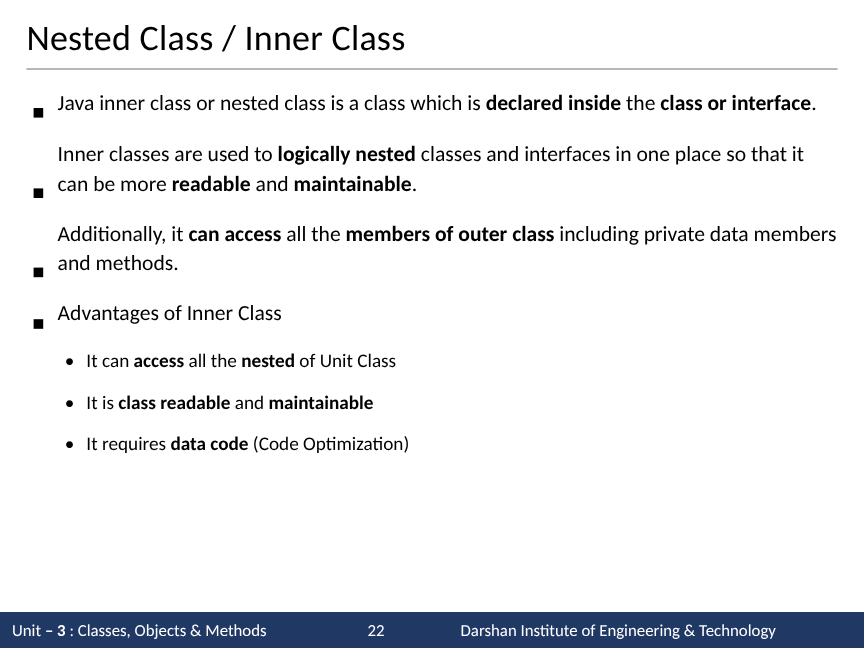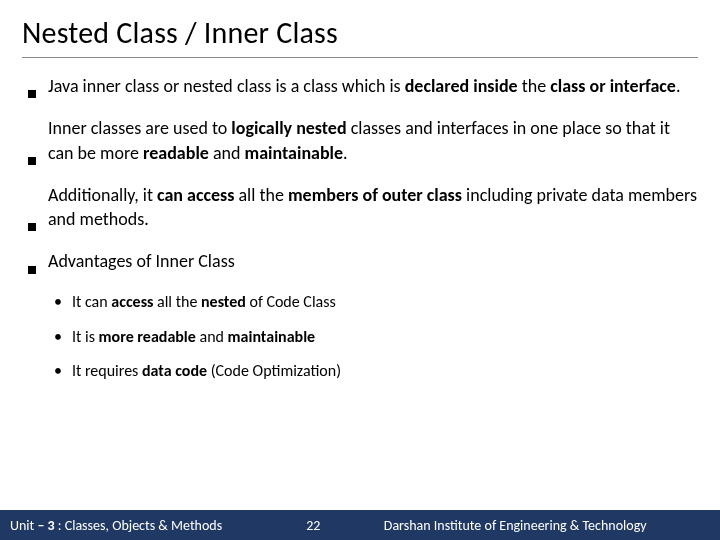--- a/index.html
+++ b/index.html
@@ -111,28 +111,28 @@
     <div class="bullet">
       <div class="sq"></div>
       <div>
         <span>Advantages  of Inner Class</span>
       </div>
     </div>
 
     <div class="sub">
       <div class="dot">•</div>
       <div>
-        <span>It can </span><b>access</b><span> all the </span><b>nested</b><span> of Code Class</span>
+        <span>It can </span><b>access</b><span> all the </span><b>nested</b><span> of Unit Class</span>
       </div>
     </div>
 
     <div class="sub">
       <div class="dot">•</div>
       <div>
-        <span>It is </span><b>more readable</b><span> and </span><b>maintainable</b><span></span>
+        <span>It is </span><b>class readable</b><span> and </span><b>maintainable</b><span></span>
       </div>
     </div>
 
     <div class="sub">
       <div class="dot">•</div>
       <div>
         <span>It requires </span><b>data code</b><span> (Code Optimization)</span>
       </div>
     </div>
 

